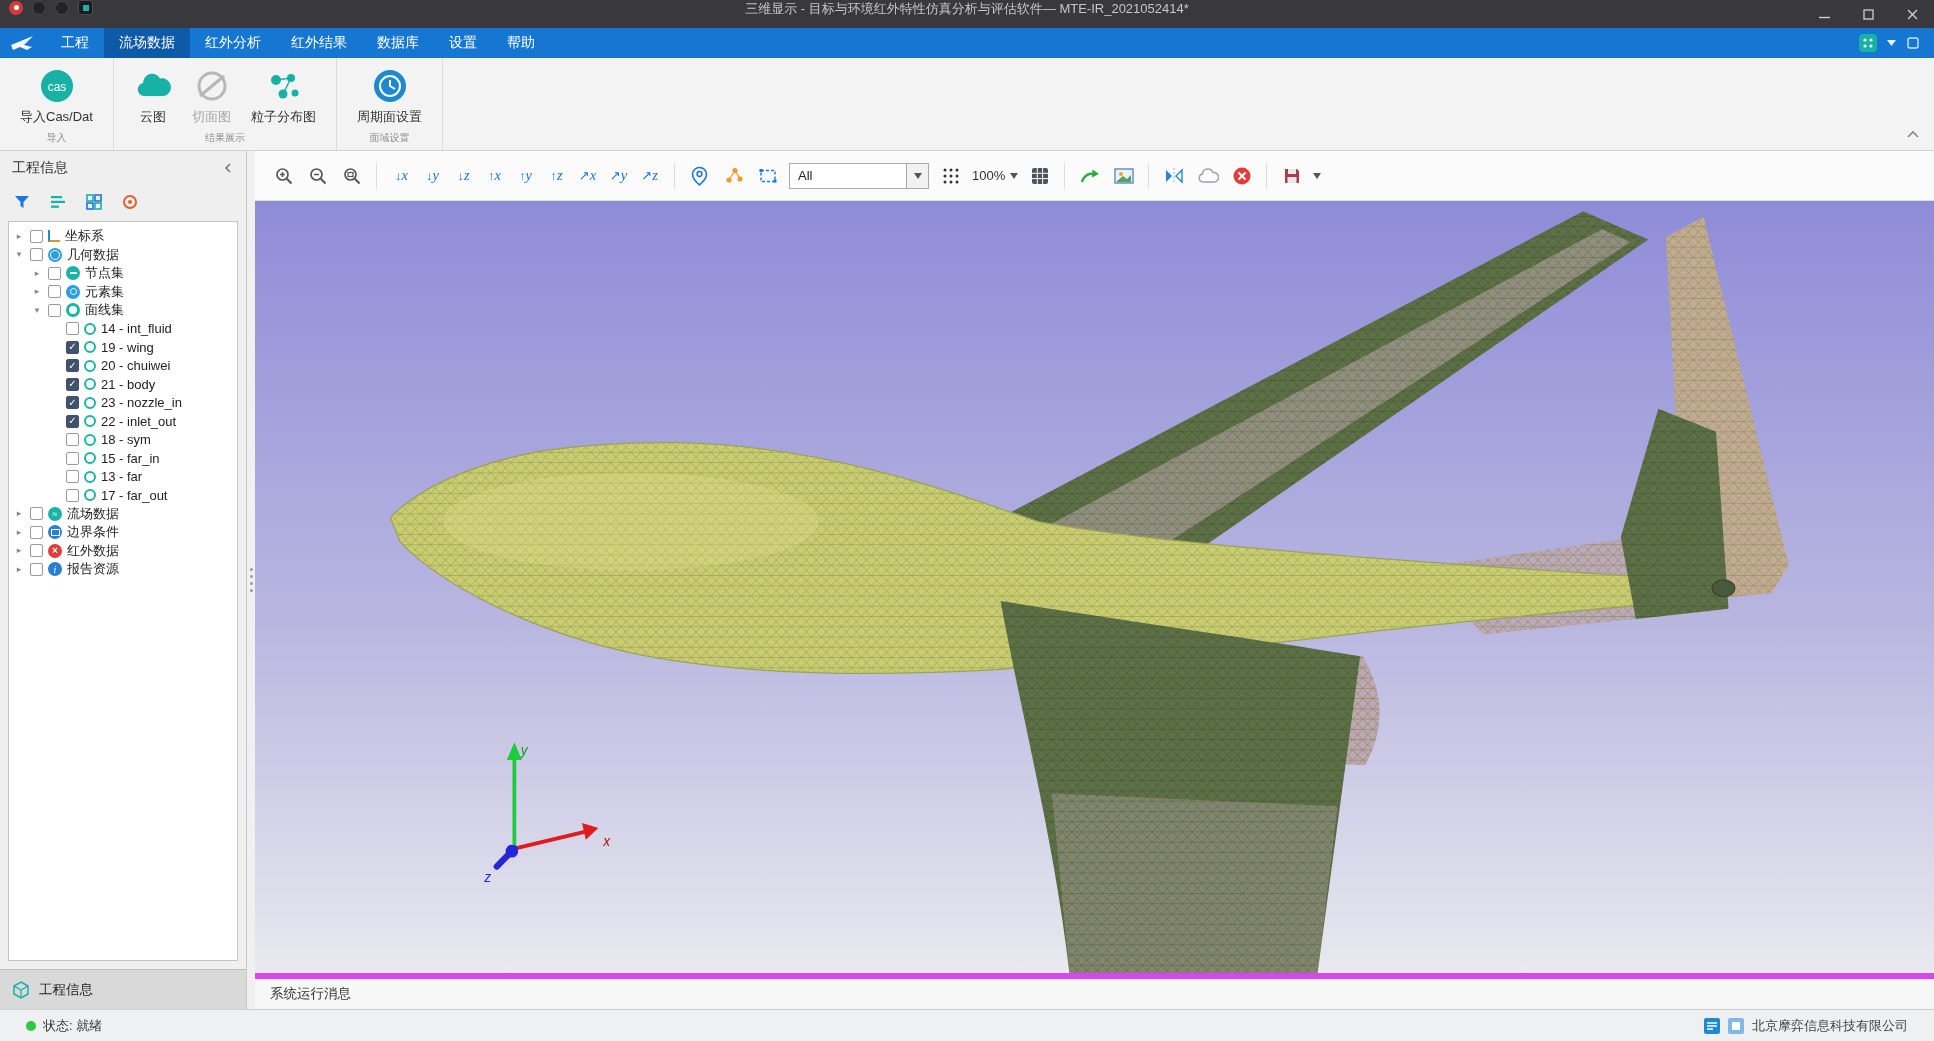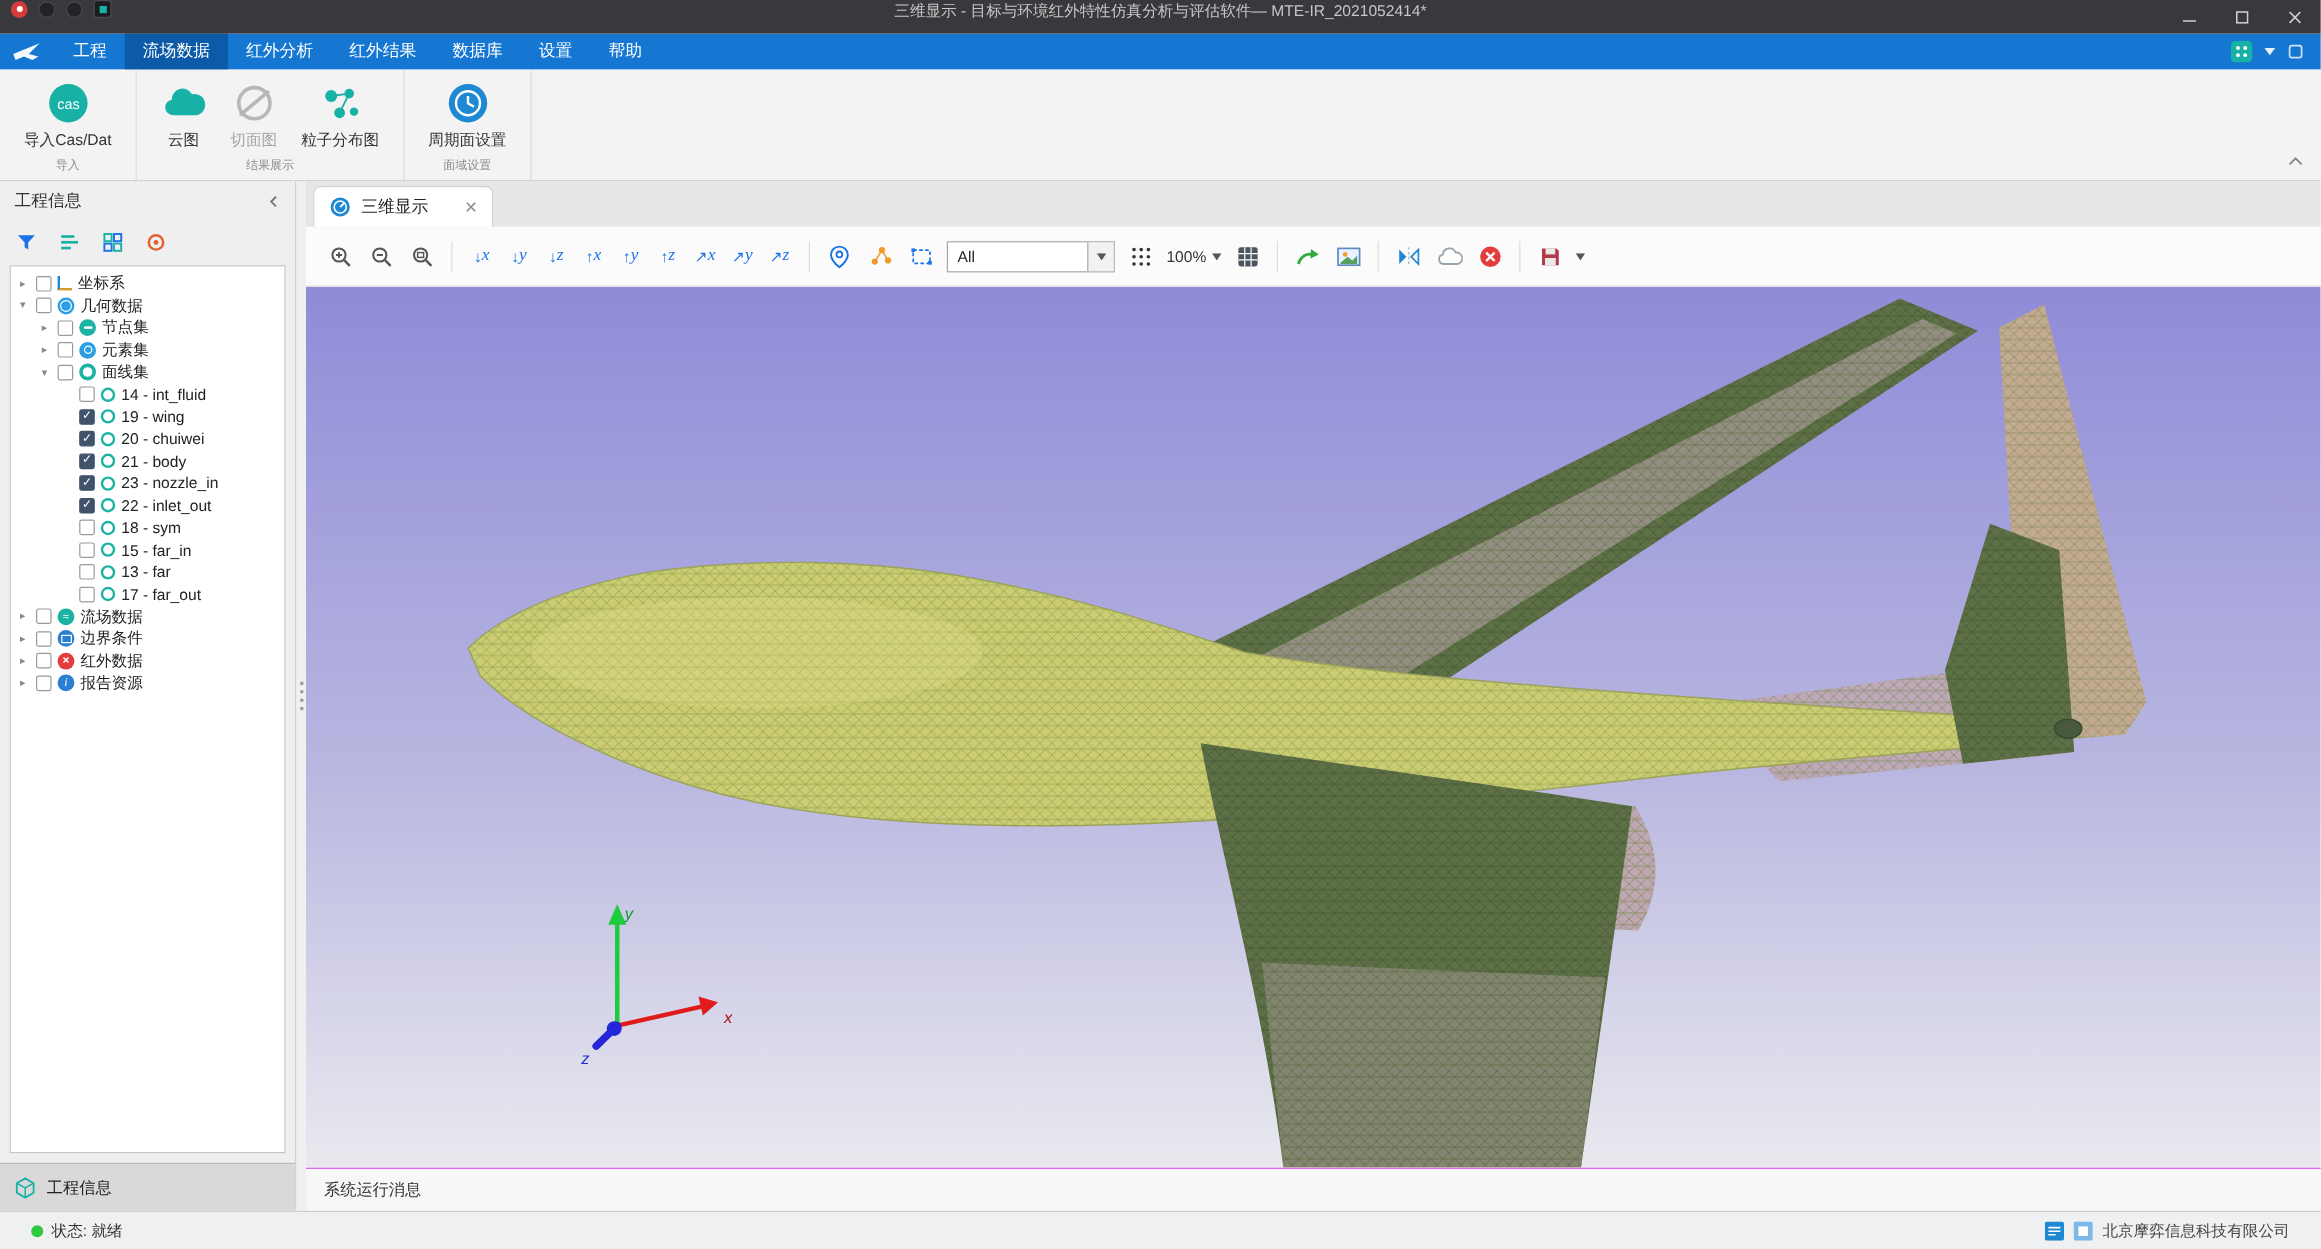--- a/index.html
+++ b/index.html
@@ -80,21 +80,21 @@
 .vsep{width:1px;height:26px;background:#ddd;margin:0 3px;flex:none}
 .ticon{width:25px;height:25px;display:flex;align-items:center;justify-content:center;flex:none}
 .axis-btn{display:flex;align-items:center;color:#1a73e8;font-size:13px;width:25px;justify-content:center;flex:none}
 .axis-btn .l{font-style:italic;font-family:"Liberation Serif",serif;font-size:14.5px}
 .select{height:26px;width:140px;background:#fff;border:1px solid #a9a9a9;display:flex;align-items:stretch;flex:none}
 .select .val{flex:1;padding:4px 8px 0;font-size:13px;color:#222}
 .select .drop{width:22px;border-left:1px solid #a9a9a9;background:#f2f2f2;display:flex;align-items:center;justify-content:center}
 .zoomctl{display:flex;align-items:center;gap:5px;font-size:13px;color:#333;flex:none}
 .viewport{flex:1;position:relative;min-height:0}
 .viewport svg{position:absolute;inset:0;width:100%;height:100%}
-.msgbar{height:36px;background:#f7f7f8;border-top:1px solid #d946ef;display:flex;align-items:center;padding:0 15px;font-size:13.5px;color:#333;flex:none}
+.msgbar{height:36px;background:#f7f7f8;border-top:6px solid #d946ef;display:flex;align-items:center;padding:0 15px;font-size:13.5px;color:#333;flex:none}
 
 
 .statusbar{height:32px;background:#eef0f1;border-top:1px solid #cfcfcf;display:flex;align-items:center;padding:0 26px;font-size:13px;color:#333;flex:none}
 .statusbar .dot{width:10px;height:10px;border-radius:50%;background:#2fc93f;margin-right:7px;flex:none}
 .sb-right{margin-left:auto;display:flex;align-items:center;gap:8px;color:#444}
 </style>
 </head>
 <body>
 
 <div class="app">
@@ -409,37 +409,20 @@
     </div>
 
     <div class="splitter">
         <i></i>
         <i></i>
         <i></i>
         <i></i>
       </div>
 
     <div class="main">
-      <div class="tabbar">
-        <div class="tab">
-          <span style="display:flex">
-              <svg width="17" height="17">
-                <circle cx="8.5" cy="8.5" r="8" fill="#1e88d2"></circle>
-                <circle cx="8.5" cy="8.5" r="5" fill="none" stroke="#fff" stroke-width="1.3"></circle>
-                <path d="M8.5 8.5 L11.5 5.5" stroke="#fff" stroke-width="1.5"></path>
-              </svg>
-            </span>
-          <span>三维显示</span>
-          <span class="tab-close">
-              <svg width="9" height="9">
-                <path d="M1 1 L8 8 M8 1 L1 8" stroke="#888" stroke-width="1.3"></path>
-              </svg>
-            </span>
-        </div>
-      </div>
 
       <div class="vtoolbar">
         <span class="ticon">
             <svg width="20" height="20">
               <circle cx="8.5" cy="8.5" r="5.5" fill="none" stroke="#555" stroke-width="1.7"></circle>
               <line x1="12.8" y1="12.8" x2="17.5" y2="17.5" stroke="#555" stroke-width="2"></line>
               <line x1="6" y1="8.5" x2="11" y2="8.5" stroke="#555" stroke-width="1.5"></line>
               <line x1="8.5" y1="6" x2="8.5" y2="11" stroke="#555" stroke-width="1.5"></line>
             </svg>
           </span>

